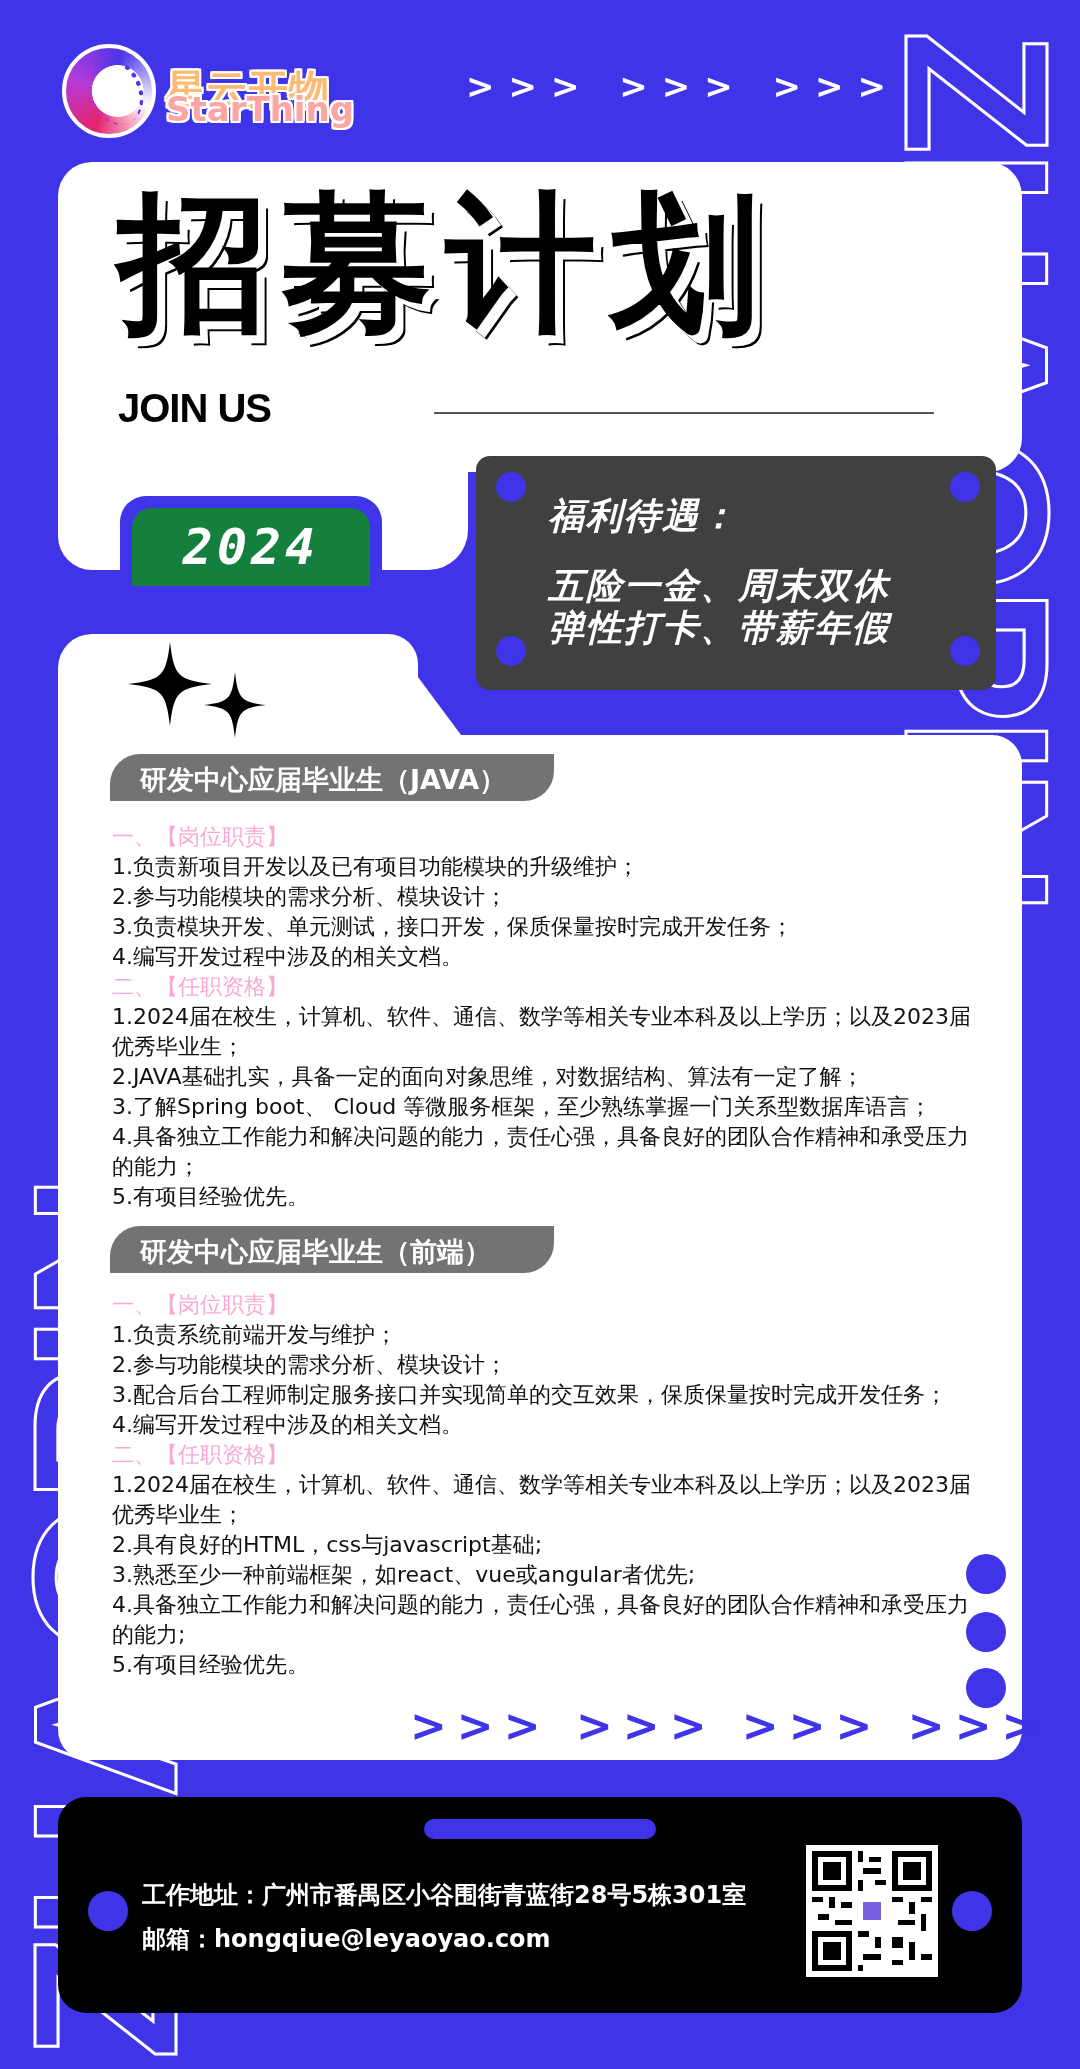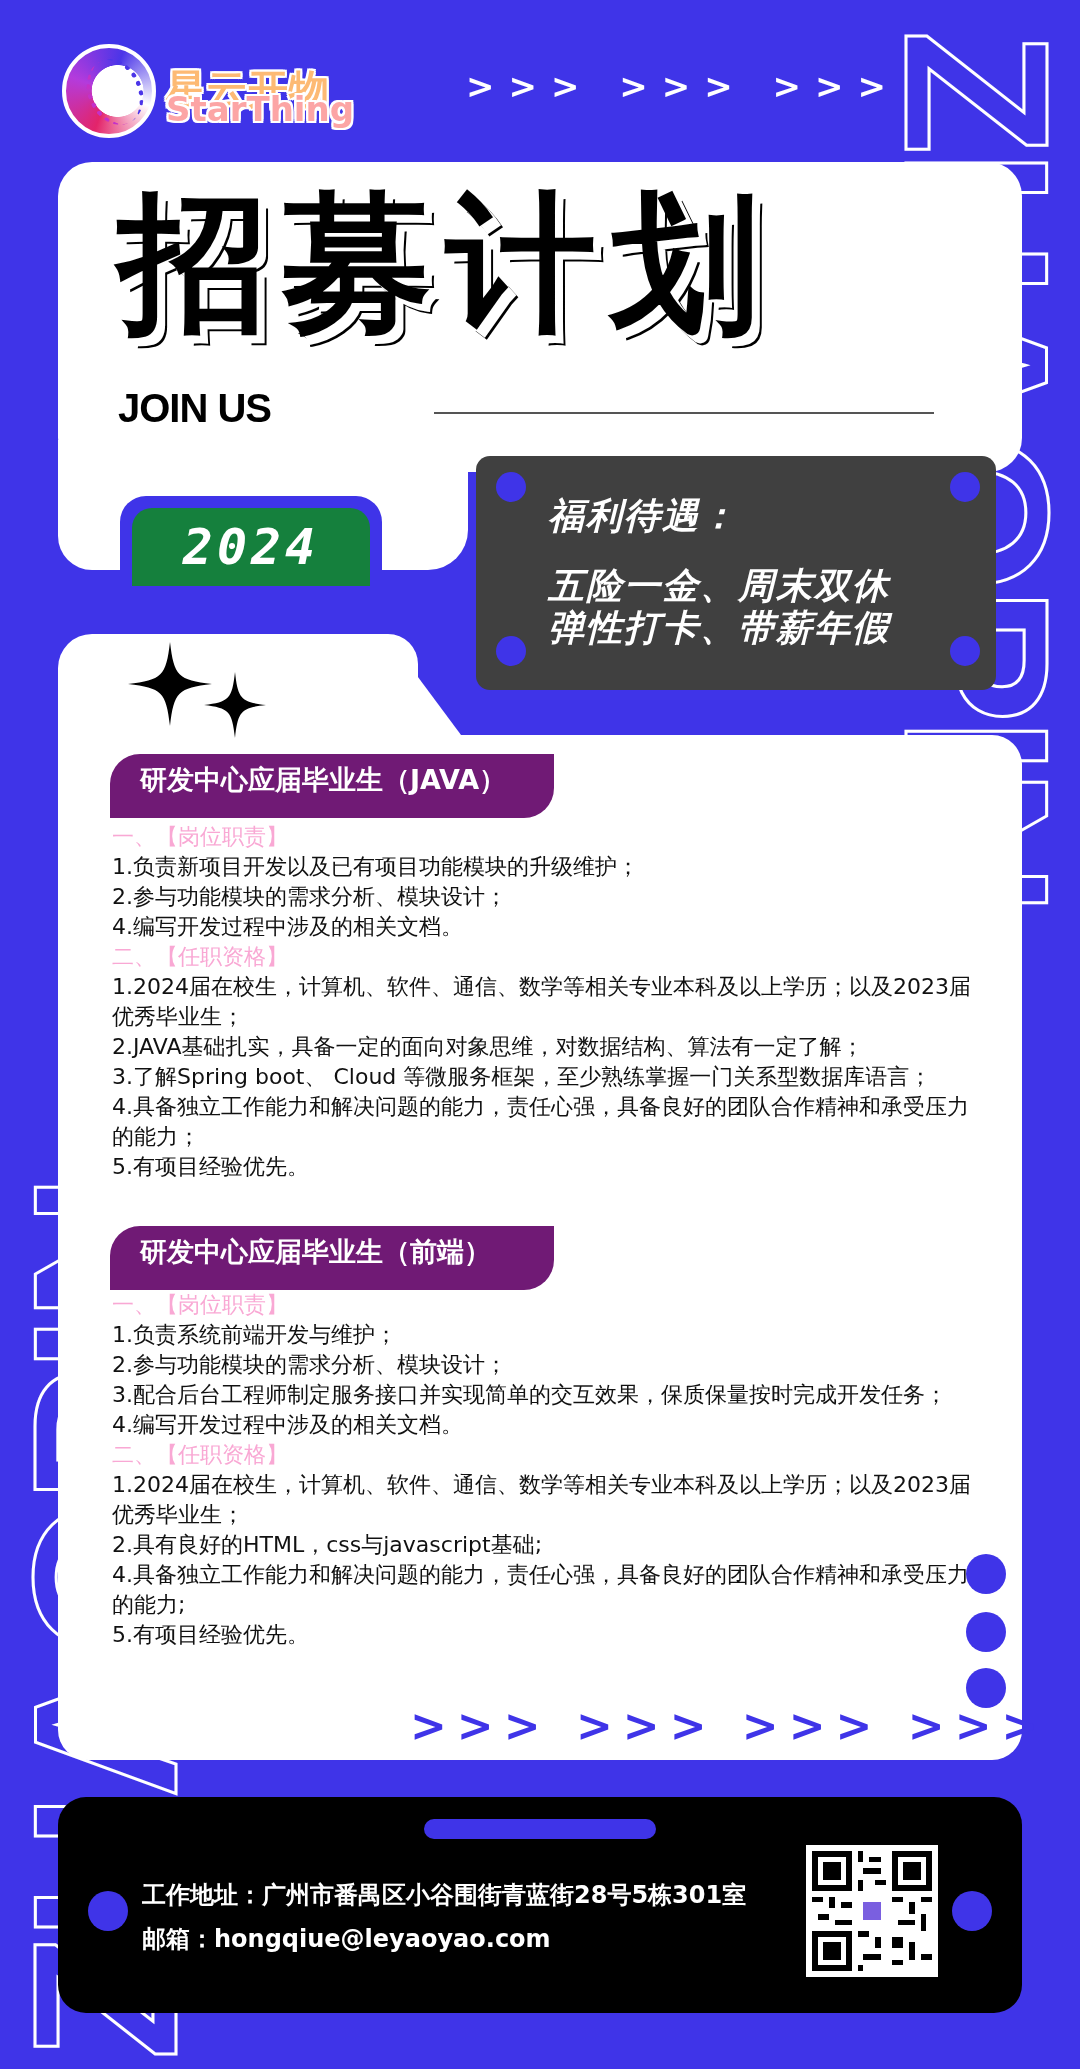--- a/index.html
+++ b/index.html
@@ -111,21 +111,21 @@
     left: 58px; top: 634px; width: 360px; height: 140px; background: #ffffff;
     border-radius: 34px 30px 0 0;
   }
   .content-tab-slope {
     left: 330px; top: 634px; width: 160px; height: 140px; background: #ffffff;
     clip-path: polygon(0 0, 35% 0, 100% 100%, 0 100%);
   }
   .sparkle { position: absolute; }
 
   .section-header {
-    position: absolute; left: 110px; height: 64px; width: 444px; background: #701a75;
+    position: absolute; left: 110px; height: 47px; width: 444px; background: #737373;
     border-radius: 30px 0 30px 0;
     color: #ffffff; font-size: 27px; font-weight: 700; line-height: 52px;
     padding-left: 30px; white-space: nowrap;
   }
   .text-block {
     position: absolute; left: 112px; width: 860px;
     font-size: 22px; line-height: 30px; color: #111111;
     font-family: "DejaVu Sans", sans-serif;
   }
   .sub-heading { color: #f9a8d4; }
@@ -195,39 +195,41 @@
 </svg>
 <svg class="sparkle" style="left:204px;top:672px;" width="62" height="66" viewBox="0 0 62 66">
   <path d="M31 0 C34 27 37 30 62 33 C37 36 34 39 31 66 C28 39 25 36 0 33 C25 30 28 27 31 0 Z" fill="#000"></path>
 </svg>
 
 <div class="section-header" style="top:754px;">研发中心应届毕业生（JAVA）</div>
 <div class="text-block" style="top:822px;">
   <span class="line sub-heading">一、【岗位职责】</span>
   <span class="line">1.负责新项目开发以及已有项目功能模块的升级维护；</span>
   <span class="line">2.参与功能模块的需求分析、模块设计；</span>
+  <span class="line">3.负责模块开发、单元测试，接口开发，保质保量按时完成开发任务；</span>
   <span class="line">4.编写开发过程中涉及的相关文档。</span>
   <span class="line sub-heading">二、【任职资格】</span>
   <span class="line">1.2024届在校生，计算机、软件、通信、数学等相关专业本科及以上学历；以及2023届优秀毕业生；</span>
   <span class="line">2.JAVA基础扎实，具备一定的面向对象思维，对数据结构、算法有一定了解；</span>
   <span class="line">3.了解Spring boot、 Cloud 等微服务框架，至少熟练掌握一门关系型数据库语言；</span>
   <span class="line">4.具备独立工作能力和解决问题的能力，责任心强，具备良好的团队合作精神和承受压力的能力；</span>
   <span class="line">5.有项目经验优先。</span>
 </div>
 
 <div class="section-header" style="top:1226px;">研发中心应届毕业生（前端）</div>
 <div class="text-block" style="top:1290px;">
   <span class="line sub-heading">一、【岗位职责】</span>
   <span class="line">1.负责系统前端开发与维护；</span>
   <span class="line">2.参与功能模块的需求分析、模块设计；</span>
   <span class="line">3.配合后台工程师制定服务接口并实现简单的交互效果，保质保量按时完成开发任务；</span>
   <span class="line">4.编写开发过程中涉及的相关文档。</span>
   <span class="line sub-heading">二、【任职资格】</span>
   <span class="line">1.2024届在校生，计算机、软件、通信、数学等相关专业本科及以上学历；以及2023届优秀毕业生；</span>
   <span class="line">2.具有良好的HTML，css与javascript基础;</span>
+  <span class="line">3.熟悉至少一种前端框架，如react、vue或angular者优先;</span>
   <span class="line">4.具备独立工作能力和解决问题的能力，责任心强，具备良好的团队合作精神和承受压力的能力;</span>
   <span class="line">5.有项目经验优先。</span>
 </div>
 
 <div class="side-dot" style="top:1554px;"></div>
 <div class="side-dot" style="top:1612px;"></div>
 <div class="side-dot" style="top:1668px;"></div>
 
 <div class="abs bottom-chevrons">&gt;&gt;&gt; &gt;&gt;&gt; &gt;&gt;&gt; &gt;&gt;&gt;</div>
 

